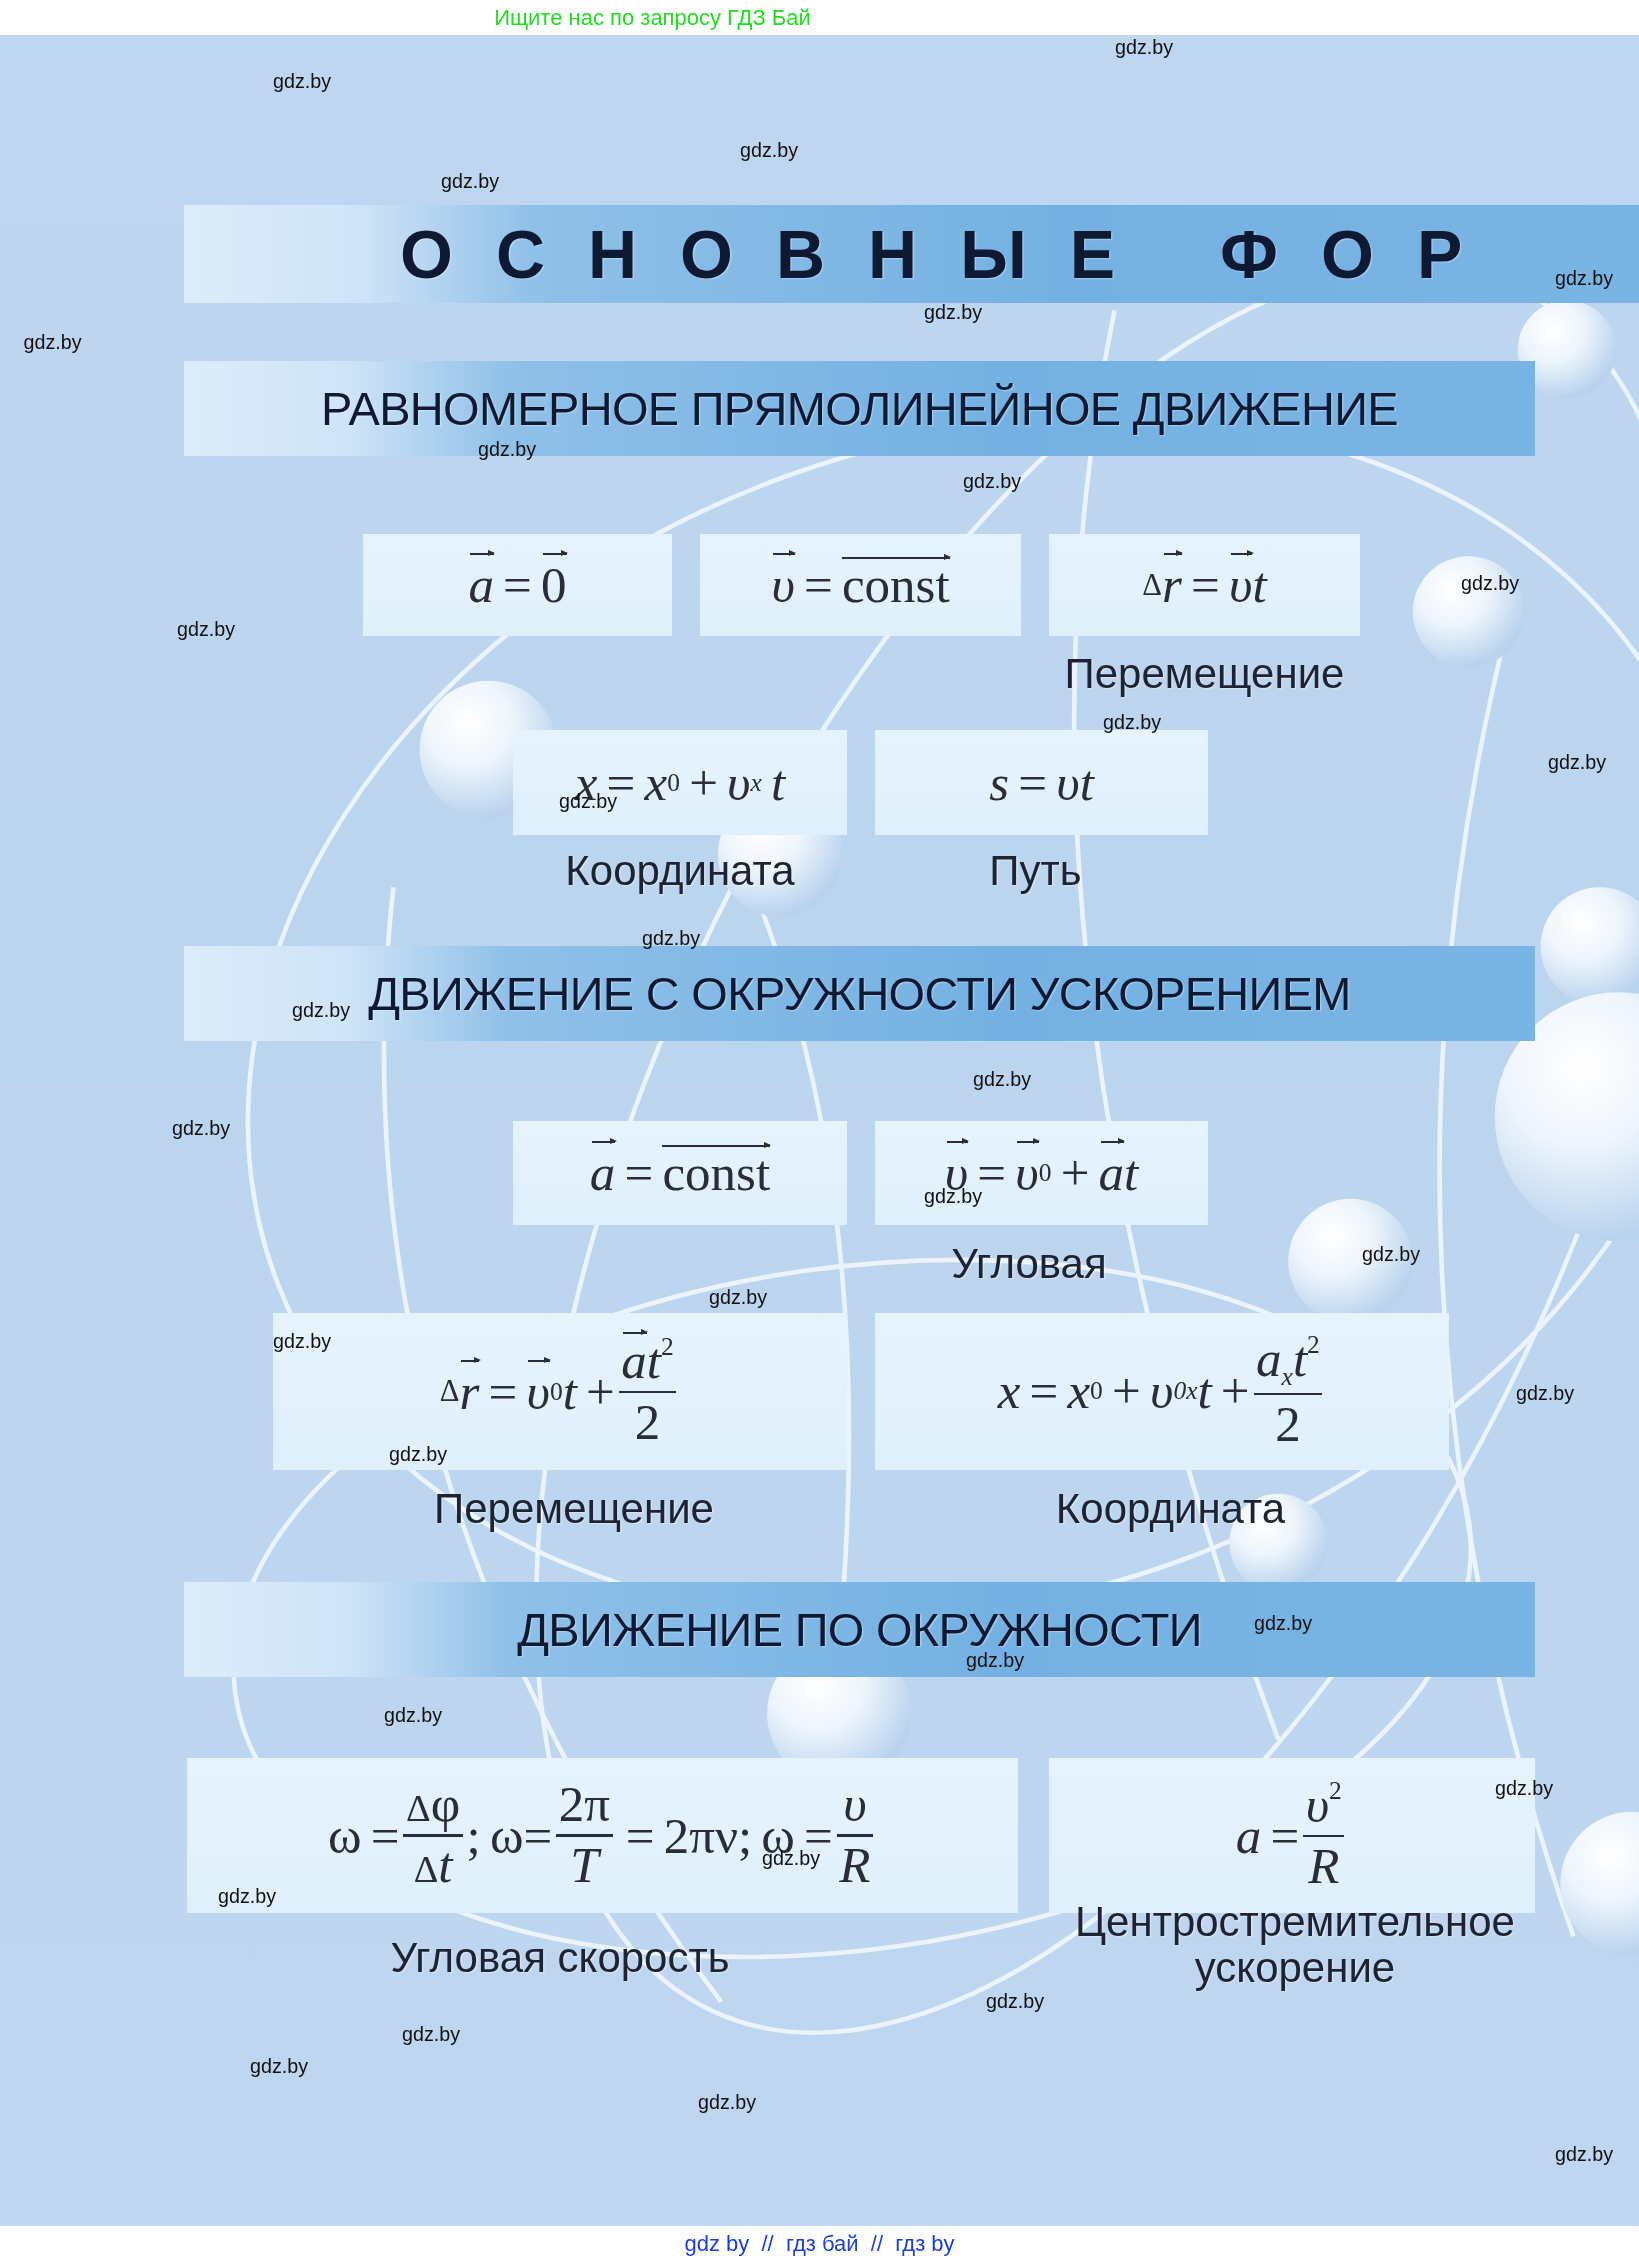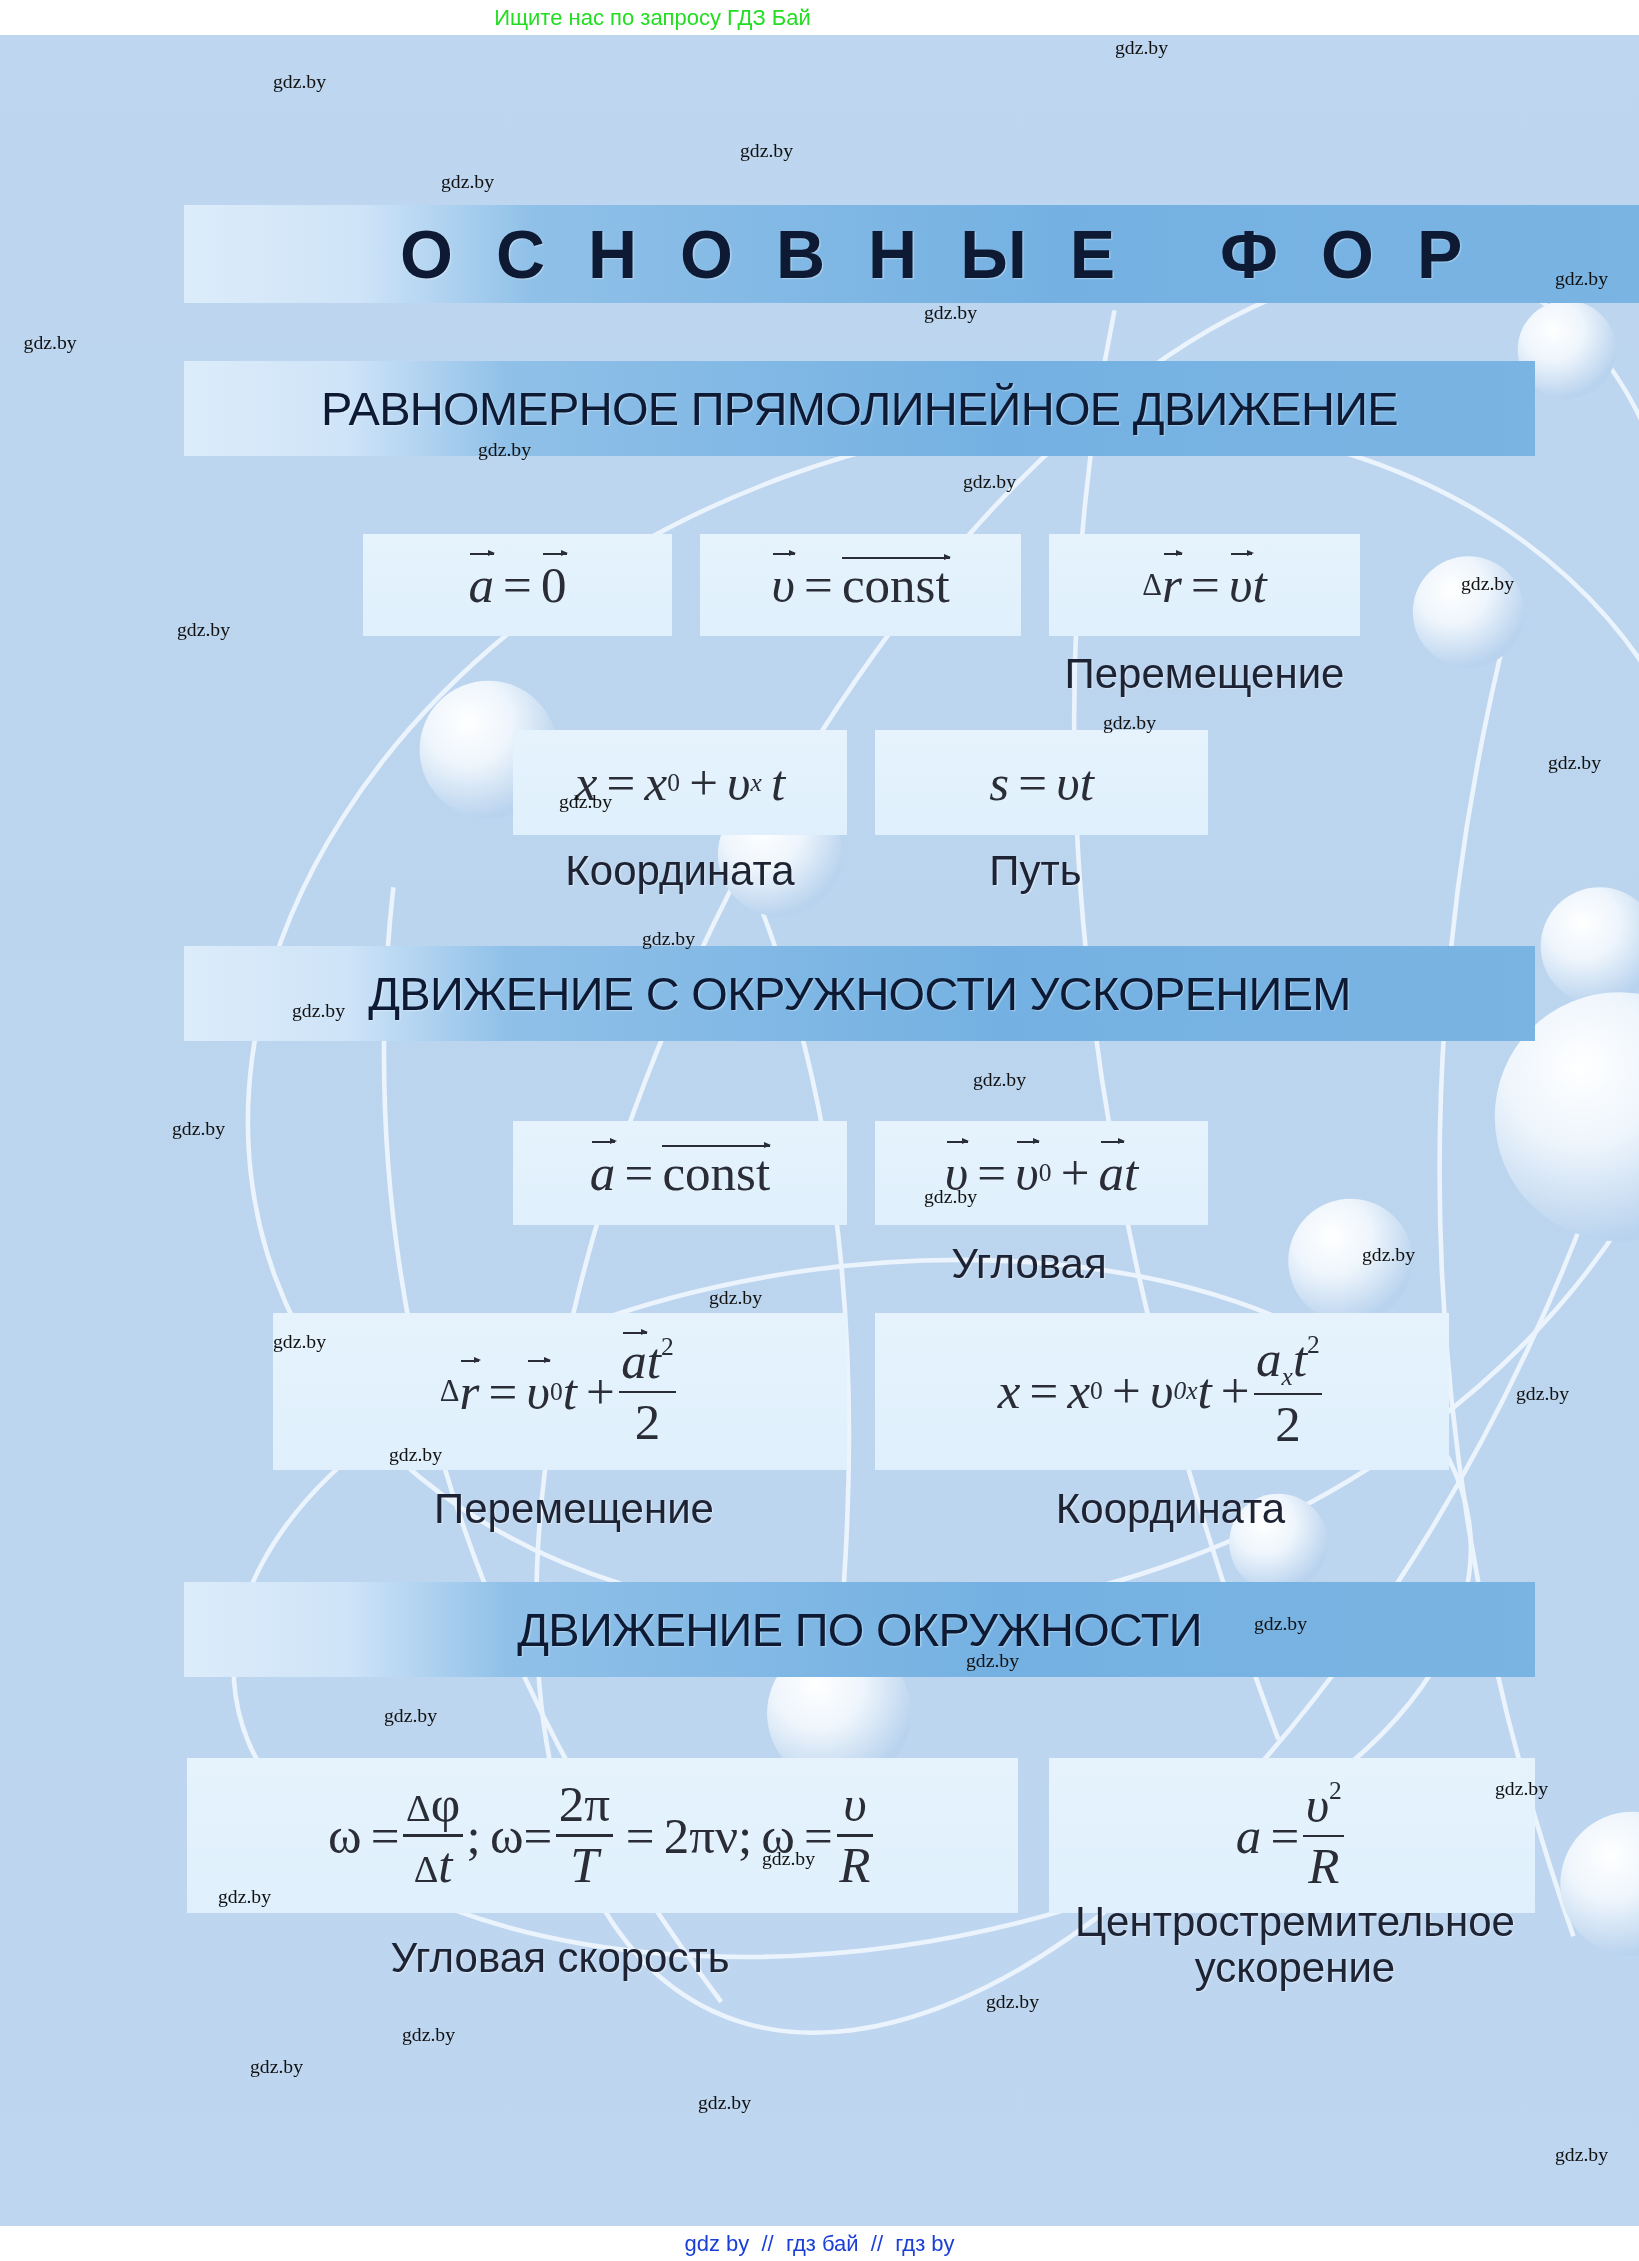--- a/index.html
+++ b/index.html
@@ -42,21 +42,21 @@
   sub { font-size: 0.5em; vertical-align: -0.35em; }
   sup { font-size: 0.5em; vertical-align: 0.9em; }
   .frac { display: inline-flex; flex-direction: column; align-items: center; margin: 0 3.9px; vertical-align: middle; }
   .frac .num, .frac .den { line-height: 1.05; padding: 0 2.6px; }
   .frac .bar { width: 100%; height: 2.6px; background: #2a2d36; margin: 2.6px 0; }
   .sp { display: inline-block; width: 9.2px; }
 
   .label { position: absolute; font-family: "Liberation Sans", sans-serif; color: #1d2333; font-size: 42px;
     text-align: center; white-space: nowrap; text-shadow: 1.3px 1.3px 1.3px rgba(255,255,255,0.4); line-height: 1.1; }
 
-  .wm { position: absolute; font-family: Liberation Serif, serif; font-size: 19.7px; color: #111111; white-space: nowrap; }
+  .wm { position: absolute; font-family: Liberation Sans, sans-serif; font-size: 19.7px; color: #111111; white-space: nowrap; }
 </style>
 </head>
 <body>
 
 <div class="top-bar">
   <span>Ищите нас по запросу ГДЗ Бай</span>
 </div>
 
 <div class="poster">
 

